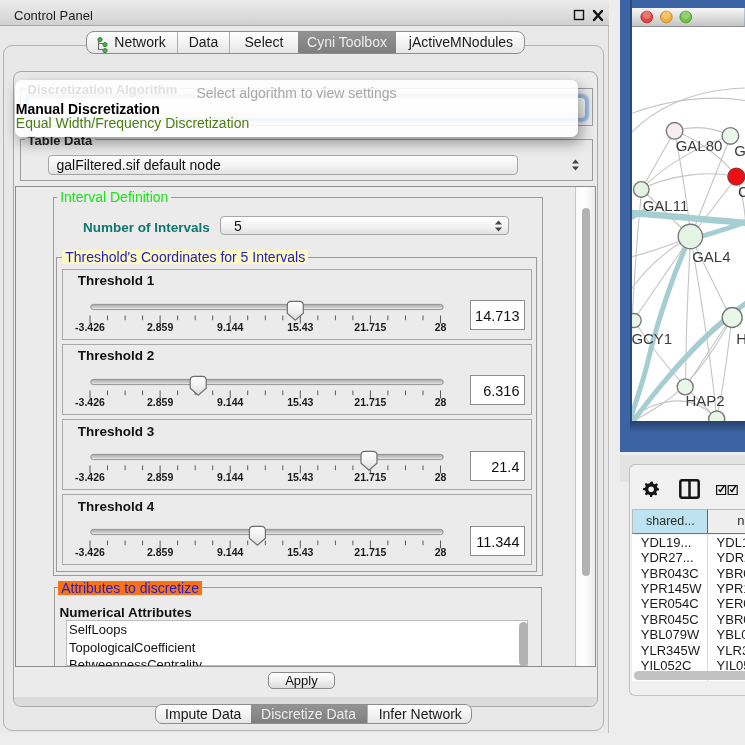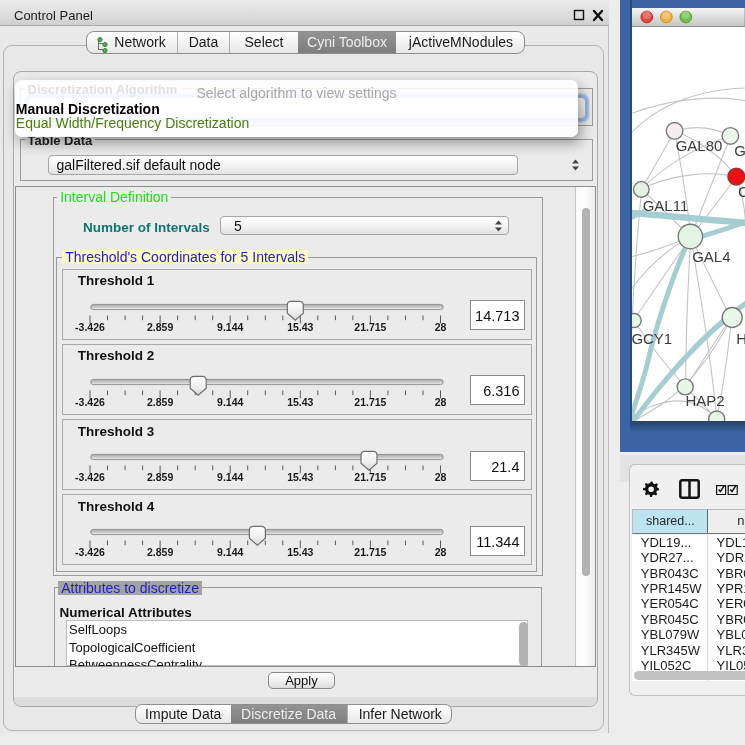--- a/index.html
+++ b/index.html
@@ -186,40 +186,40 @@
               <text x="168.2" y="62">9.144</text>
               <text x="238.3" y="62">15.43</text>
               <text x="308.4" y="62">21.715</text>
               <text x="378.5" y="62">28</text>
             </g>
           </svg>
         <div class="thval">11.344</div>
       </div>
 
       <div class="abs" style="left:37.6px;top:400.8px;width:488.6px;height:90px;border:1px solid #9b9b9b;"></div>
-      <div class="grouptitle" style="left:42px;top:394.3px;color:#2121cc;background:#a3a3a3;">Attributes to discretize</div>
+      <div class="grouptitle" style="left:42px;top:394.3px;color:#2121cc;background:#f97316;">Attributes to discretize</div>
       <div class="abs" style="left:43.3px;top:418.5px;font-weight:bold;font-size:13.5px;color:#111;">Numerical Attributes</div>
 
       <div class="abs" style="left:50.3px;top:433.4px;width:462px;height:46px;background:#ffffff;border:1px solid #bdbdbd;font-size:13px;color:#111;">
         <div style="padding:0.5px 0 0 1.6px;line-height:17.4px;">SelfLoops<br>TopologicalCoefficient<br>BetweennessCentrality</div>
       </div>
       <div class="abs" style="left:502.5px;top:435px;width:9px;height:44px;border-radius:4.5px;background:#b2b2b2;"></div>
     </div>
 
     <div class="abs" style="left:0px;top:625.2px;width:583.5px;height:10.5px;background:#dcdcdc;"></div>
     <div class="abs" style="left:254.6px;top:600.4px;width:66.6px;height:17.2px;border:1px solid #8a8a8a;border-radius:5px;background:linear-gradient(#ffffff,#f0f0f0 50%,#dcdcdc);font-size:13px;color:#111;text-align:center;line-height:15.5px;">Apply</div>
   </div>
 
   <div class="abs" id="popup" style="left:15px;top:79.5px;width:563px;height:57px;background:rgba(255,255,255,0.88);border-radius:7px;box-shadow:3px 6px 14px rgba(0,0,0,0.38);z-index:50;">
     <div class="abs" style="left:0;top:5px;width:563px;text-align:center;font-size:14px;color:#a7a7a7;">Select algorithm to view settings</div>
     <div class="abs" style="left:0.8px;top:21.5px;font-size:14px;font-weight:bold;color:#000;">Manual Discretization</div>
     <div class="abs" style="left:0.8px;top:35.2px;font-size:14px;color:#4d7c0f;">Equal Width/Frequency Discretization</div>
   </div>
 
-  <div class="abs" id="bottabs" style="left:135px;top:703.6px;width:317px;height:20.5px;border:1px solid #8e8e8e;border-radius:7px;overflow:hidden;background:linear-gradient(#ffffff,#f2f2f2 55%,#e6e6e6);font-size:14px;color:#1a1a1a;">
+  <div class="abs" id="bottabs" style="left:155px;top:703.6px;width:317px;height:20.5px;border:1px solid #8e8e8e;border-radius:7px;overflow:hidden;background:linear-gradient(#ffffff,#f2f2f2 55%,#e6e6e6);font-size:14px;color:#1a1a1a;">
     <div class="abs" style="left:0;top:0;width:94.5px;height:20.5px;line-height:19px;text-align:center;">Impute Data</div>
     <div class="abs" style="left:94.5px;top:0;width:116px;height:20.5px;line-height:19px;text-align:center;background:linear-gradient(#939393,#7c7c7c);color:#ededed;">Discretize Data</div>
     <div class="abs" style="left:210.5px;top:0;width:106.5px;height:20.5px;line-height:19px;text-align:center;border-left:1px solid #aeaeae;">Infer Network</div>
   </div>
 </div>
 
 <div class="abs" id="rightside" style="left:610px;top:0;width:135px;height:745px;background:#ededed;">
 
   <div class="abs" style="left:10.2px;top:0;width:124.8px;height:451.5px;background:#3c64a4;">
 

